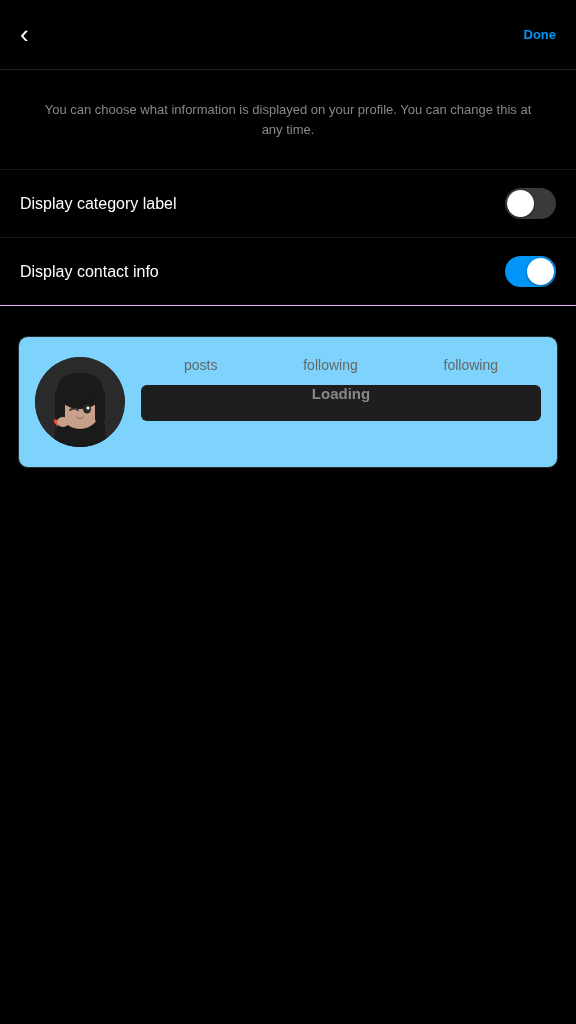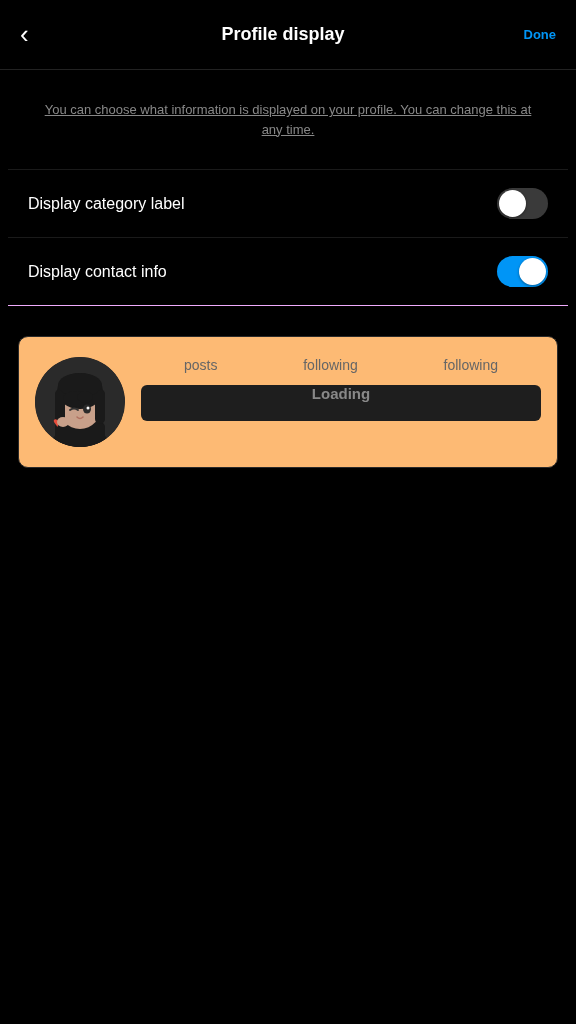--- a/index.html
+++ b/index.html
@@ -53,26 +53,25 @@
       text-align: right;
     }
 
     
     .description {
       text-align: center;
       color: #888888;
       font-size: 13px;
       line-height: 1.5;
       padding: 30px 40px 20px;
-      text-decoration: underline;
     }
 
     
     .settings-section {
-      padding: 10px 8px;
+      padding: 10px 0;
     }
 
     .setting-row {
       display: flex;
       align-items: center;
       justify-content: space-between;
       padding: 18px 20px;
       border-top: 1px solid #1a1a1a;
     }
 
@@ -128,21 +127,21 @@
     .toggle-track.on .toggle-thumb {
       left: 22px;
     }
 
     
     .preview-card {
       margin: 20px 18px;
       border: 1px solid #2a2a2a;
       border-radius: 10px;
       padding: 20px 16px;
-      background-color: #fdba74;
+      background-color: #7dd3fc;
     }
 
     .profile-preview {
       display: flex;
       align-items: flex-start;
       gap: 16px;
     }
 
     .avatar-container {
       width: 90px;
@@ -183,21 +182,20 @@
       color: #888888;
       font-size: 15px;
       font-weight: 600;
     }
   </style>
 </head>
 <body>
 
 <div class="header">
   <div class="header-back">‹</div>
-  <div class="header-title">Profile display</div>
   <div class="header-done">Done</div>
 </div>
 
 <div class="description">You can choose what information is displayed on your profile. You can change this at any time.</div>
 
 <div class="settings-section">
 
   <div class="setting-row">
     <span class="setting-label">Display category label</span>
     <div class="toggle">

